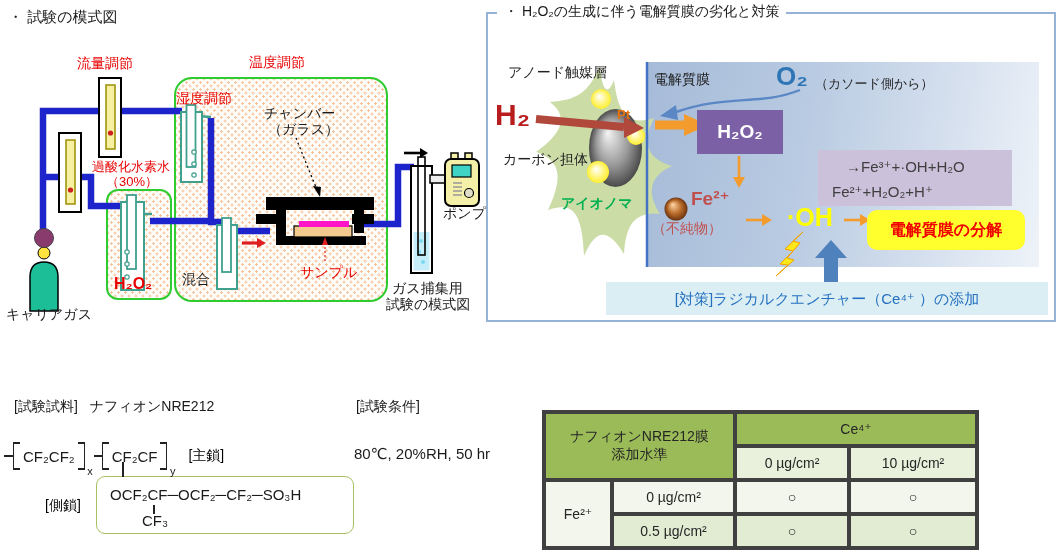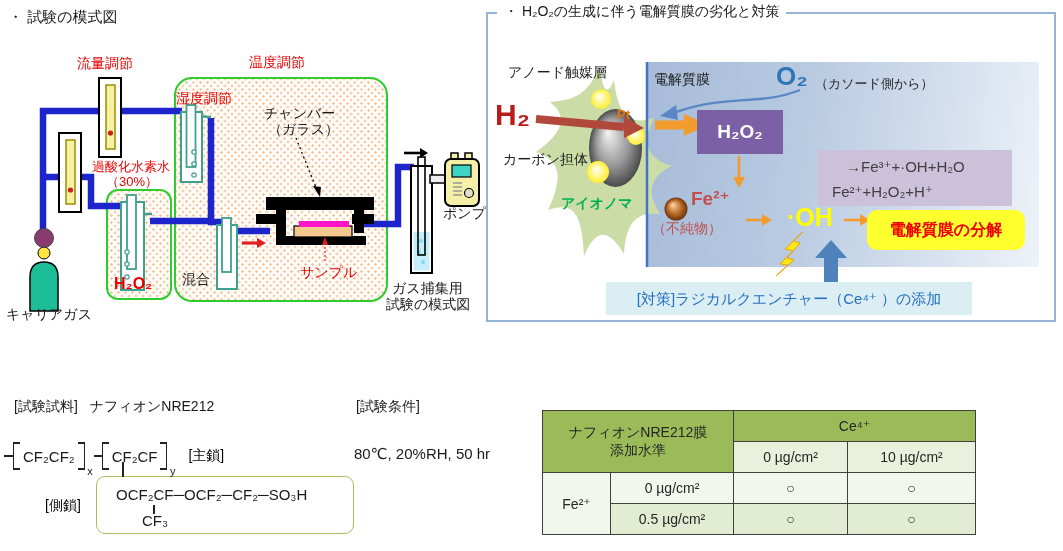--- a/index.html
+++ b/index.html
@@ -17,39 +17,39 @@
   .panel{position:absolute;left:486px;top:12px;width:570px;height:310px;border:2px solid #95b3d7;box-sizing:border-box;}
   .panel .membrane{position:absolute;left:159px;top:48px;width:392px;height:205px;z-index:1;
       background:linear-gradient(100deg,#a6bbd8 0%,#b9cbe2 40%,#d7e1ef 75%,#eef3f9 100%);}
   .panel .plbl{position:absolute;white-space:nowrap;z-index:3;}
   .ptitle{position:absolute;left:497px;top:3px;z-index:10;background:#fff;padding:0 7px;font-size:14px;color:#1a1a1a;white-space:nowrap;}
   .h2o2box{position:absolute;left:209px;top:96px;width:86px;height:44px;background:#7c60a5;color:#fff;
            font-weight:bold;font-size:19px;text-align:center;line-height:44px;z-index:3;}
   .eqbox{position:absolute;background:#ccc1da;color:#3f3f3f;font-size:15px;z-index:3;}
   .ybox{position:absolute;left:379px;top:196px;width:158px;height:40px;background:#ffff2e;border-radius:10px;
         color:#f00000;font-weight:bold;font-size:16px;text-align:center;line-height:40px;z-index:4;}
-  .bar{position:absolute;left:118px;top:268px;width:366px;height:33px;background:#daeef4;color:#2570c0;
+  .bar{position:absolute;left:118px;top:268px;width:442px;height:33px;background:#daeef4;color:#2570c0;
        font-size:15px;text-align:center;line-height:33px;z-index:3;}
   
   .mainchain{position:absolute;left:4px;top:441px;height:30px;display:flex;align-items:center;font-size:15px;color:#1a1a1a;z-index:3;}
   .bond{display:inline-block;width:9px;height:1.6px;background:#222;}
   .bkt{position:relative;display:inline-block;width:7px;height:28px;}
   .bkt.l{border-left:1.6px solid #222;}
   .bkt.r{border-right:1.6px solid #222;margin-right:9px;}
   .bkt.l::before,.bkt.l::after{content:"";position:absolute;left:0;width:6px;height:1.6px;background:#222;}
   .bkt.r::before,.bkt.r::after{content:"";position:absolute;right:0;width:6px;height:1.6px;background:#222;}
   .bkt.l::before,.bkt.r::before{top:0;} .bkt.l::after,.bkt.r::after{bottom:0;}
   .bkt .sub{position:absolute;right:-9px;bottom:-7px;font-size:11px;}
   .grp{padding:0 2px;}
   .blue-t{color:#000000;}
   .sidebox{position:absolute;left:96px;top:476px;width:256px;height:56px;border:1.6px solid #a8c060;border-radius:9px;z-index:2;}
   .vbond{position:absolute;width:1.6px;background:#222;z-index:3;}
   
   table.cond{position:absolute;left:542px;top:410px;border-collapse:collapse;z-index:3;font-size:14px;color:#262626;table-layout:fixed;}
-  table.cond td{border:1px solid #404040;text-align:center;height:30px;padding:0;overflow:hidden;}
+  table.cond td{border:4px solid #404040;text-align:center;height:30px;padding:0;overflow:hidden;}
   td.hgreen{background:#9bbb59;}
   td.l1{background:#e9f0db;} td.r1{background:#f2f6ec;} td.r2{background:#e2ecd3;}
 </style>
 </head>
 <body>
 
 <div class="canvas">
 
   <div class="lbl" style="left:8px;top:8px;font-size:15px;">・ 試験の模式図</div>
 
@@ -285,21 +285,21 @@
     <span class="bkt l"></span>
     <span class="grp">CF₂CF</span>
     <span class="bkt r">
         <span class="sub">y</span>
       </span>
     <span class="blue-t" style="margin-left:12px;font-size:14px;">[主鎖]</span>
   </div>
   <div class="vbond" style="left:122px;top:462px;height:15px;"></div>
   <div class="lbl blue-t" style="left:45px;top:497px;">[側鎖]</div>
   <div class="sidebox">
-    <div class="abs" style="left:19px;top:9px;font-size:15px;color:#1a1a1a;">OCF₂CF─OCF₂─CF₂─SO₃H</div>
+    <div class="abs" style="left:13px;top:9px;font-size:15px;color:#1a1a1a;">OCF₂CF─OCF₂─CF₂─SO₃H</div>
     <div class="vbond" style="left:56px;top:28px;height:9px;"></div>
     <div class="abs" style="left:45px;top:35px;font-size:15px;color:#1a1a1a;">CF₃</div>
   </div>
 
   <div class="lbl" style="left:356px;top:398px;">[試験条件]</div>
   <div class="lbl" style="left:354px;top:445px;font-size:15px;">80℃, 20%RH, 50 hr</div>
 
   <table class="cond">
     <colgroup>
         <col style="width:68px">

